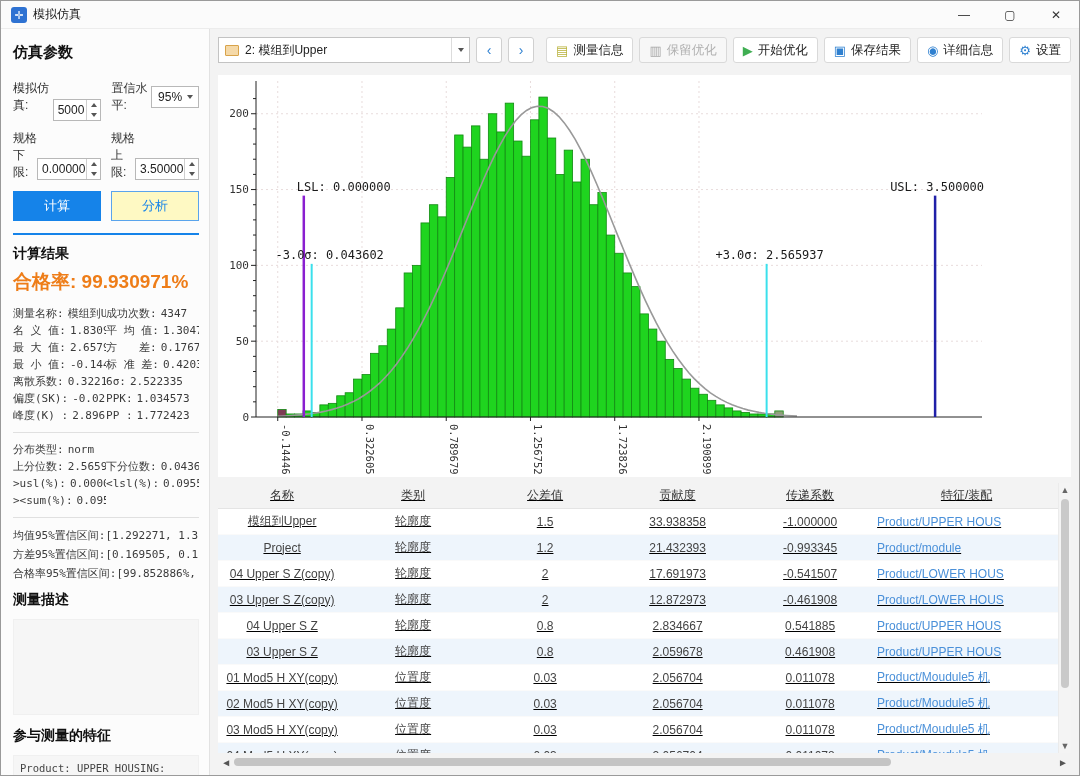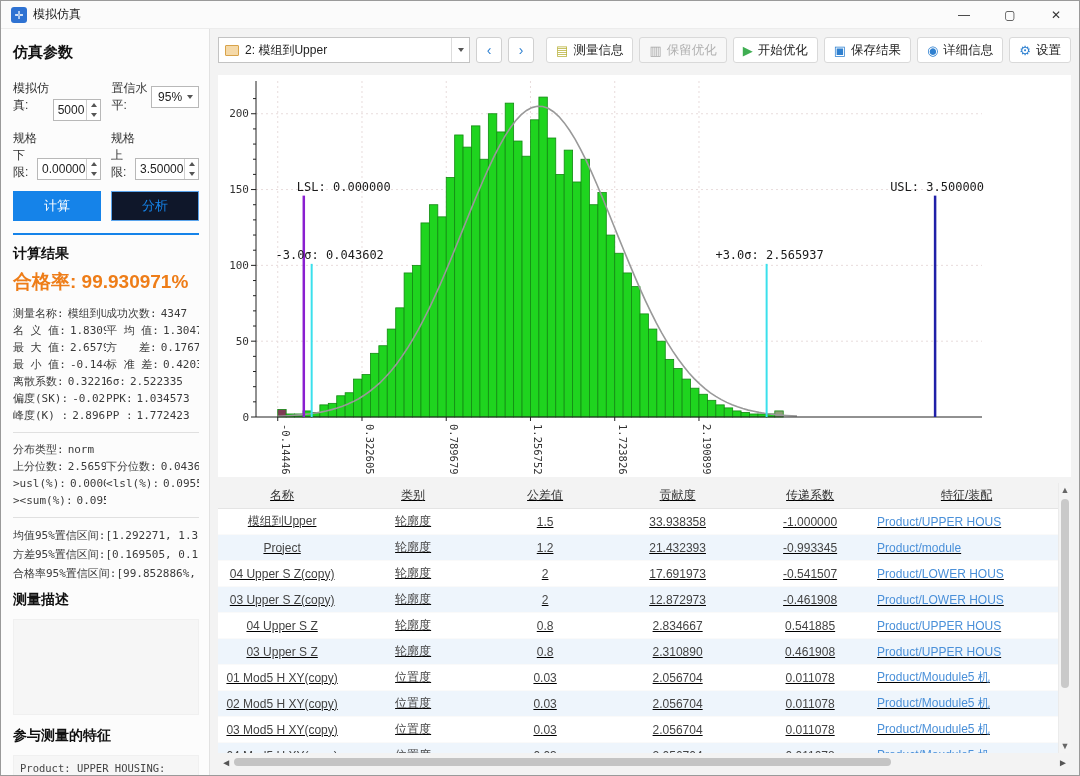--- a/index.html
+++ b/index.html
@@ -28,21 +28,21 @@
   .spin .arrows{ width:14px; border-left:1px solid #cfcfcf; display:flex; flex-direction:column; }
   .spin .arrows div{ flex:1; display:flex; align-items:center; justify-content:center; }
   .tri-up{ width:0;height:0;border-left:3px solid transparent;border-right:3px solid transparent;border-bottom:4px solid #555; }
   .tri-dn{ width:0;height:0;border-left:3px solid transparent;border-right:3px solid transparent;border-top:4px solid #555; }
   .combo{ display:flex; border:1px solid #b8b8b8; background:#fff; height:22px; width:64px; }
   .combo .val{ flex:1; font-size:12px; color:#222; padding:3px 0 0 6px; }
   .combo .dd{ width:16px; display:flex; align-items:center; justify-content:center; }
   .btn-row{ display:flex; gap:10px; margin:10px 0 0 0; }
   .btn-primary{ flex:1; background:#1583e9; color:#fff; border:1px solid #1583e9; height:30px;
                 font-size:13px; text-align:center; line-height:28px; cursor:pointer; }
-  .btn-outline{ flex:1; background:#0f172a; color:#1583e9; border:1px solid #5aa4ec; height:30px;
+  .btn-outline{ flex:1; background:#fef9c3; color:#1583e9; border:1px solid #5aa4ec; height:30px;
                 font-size:13px; text-align:center; line-height:28px; cursor:pointer; }
   .blue-rule{ height:2px; background:#1583e9; margin:12px 0 10px 0; }
   .pass-line{ font-size:19px; font-weight:bold; color:#ee7d18; margin:6px 0 10px 0; }
   .stats{ font-family:"DejaVu Sans Mono","Liberation Mono",monospace; font-size:11px; color:#3a3a3a; line-height:17px; }
   .stats .row{ display:flex; }
   .stats .c{ width:50%; display:flex; white-space:nowrap; overflow:hidden; }
   .stats .lab{ margin-right:4px; }
   .divider{ height:1px; background:#e0e0e0; margin:8px 0; }
   .ci{ font-family:"DejaVu Sans Mono","Liberation Mono",monospace; font-size:11px; color:#3a3a3a; line-height:19px; white-space:nowrap; overflow:hidden;}
   .desc-box{ background:#f6f6f6; height:96px; margin:6px 0 12px 0; border:1px solid #f0f0f0; }
@@ -502,21 +502,21 @@
                 <div>轮廓度</div>
                 <div>0.8</div>
                 <div>2.834667</div>
                 <div>0.541885</div>
                 <div class="link">Product/UPPER HOUS</div>
               </div>
               <div class="trow">
                 <div>03 Upper S Z</div>
                 <div>轮廓度</div>
                 <div>0.8</div>
-                <div>2.310890</div>
+                <div>2.059678</div>
                 <div>0.461908</div>
                 <div class="link">Product/UPPER HOUS</div>
               </div>
               <div class="trow">
                 <div>01 Mod5 H XY(copy)</div>
                 <div>位置度</div>
                 <div>0.03</div>
                 <div>2.056704</div>
                 <div>0.011078</div>
                 <div class="link">Product/Moudule5 机</div>

